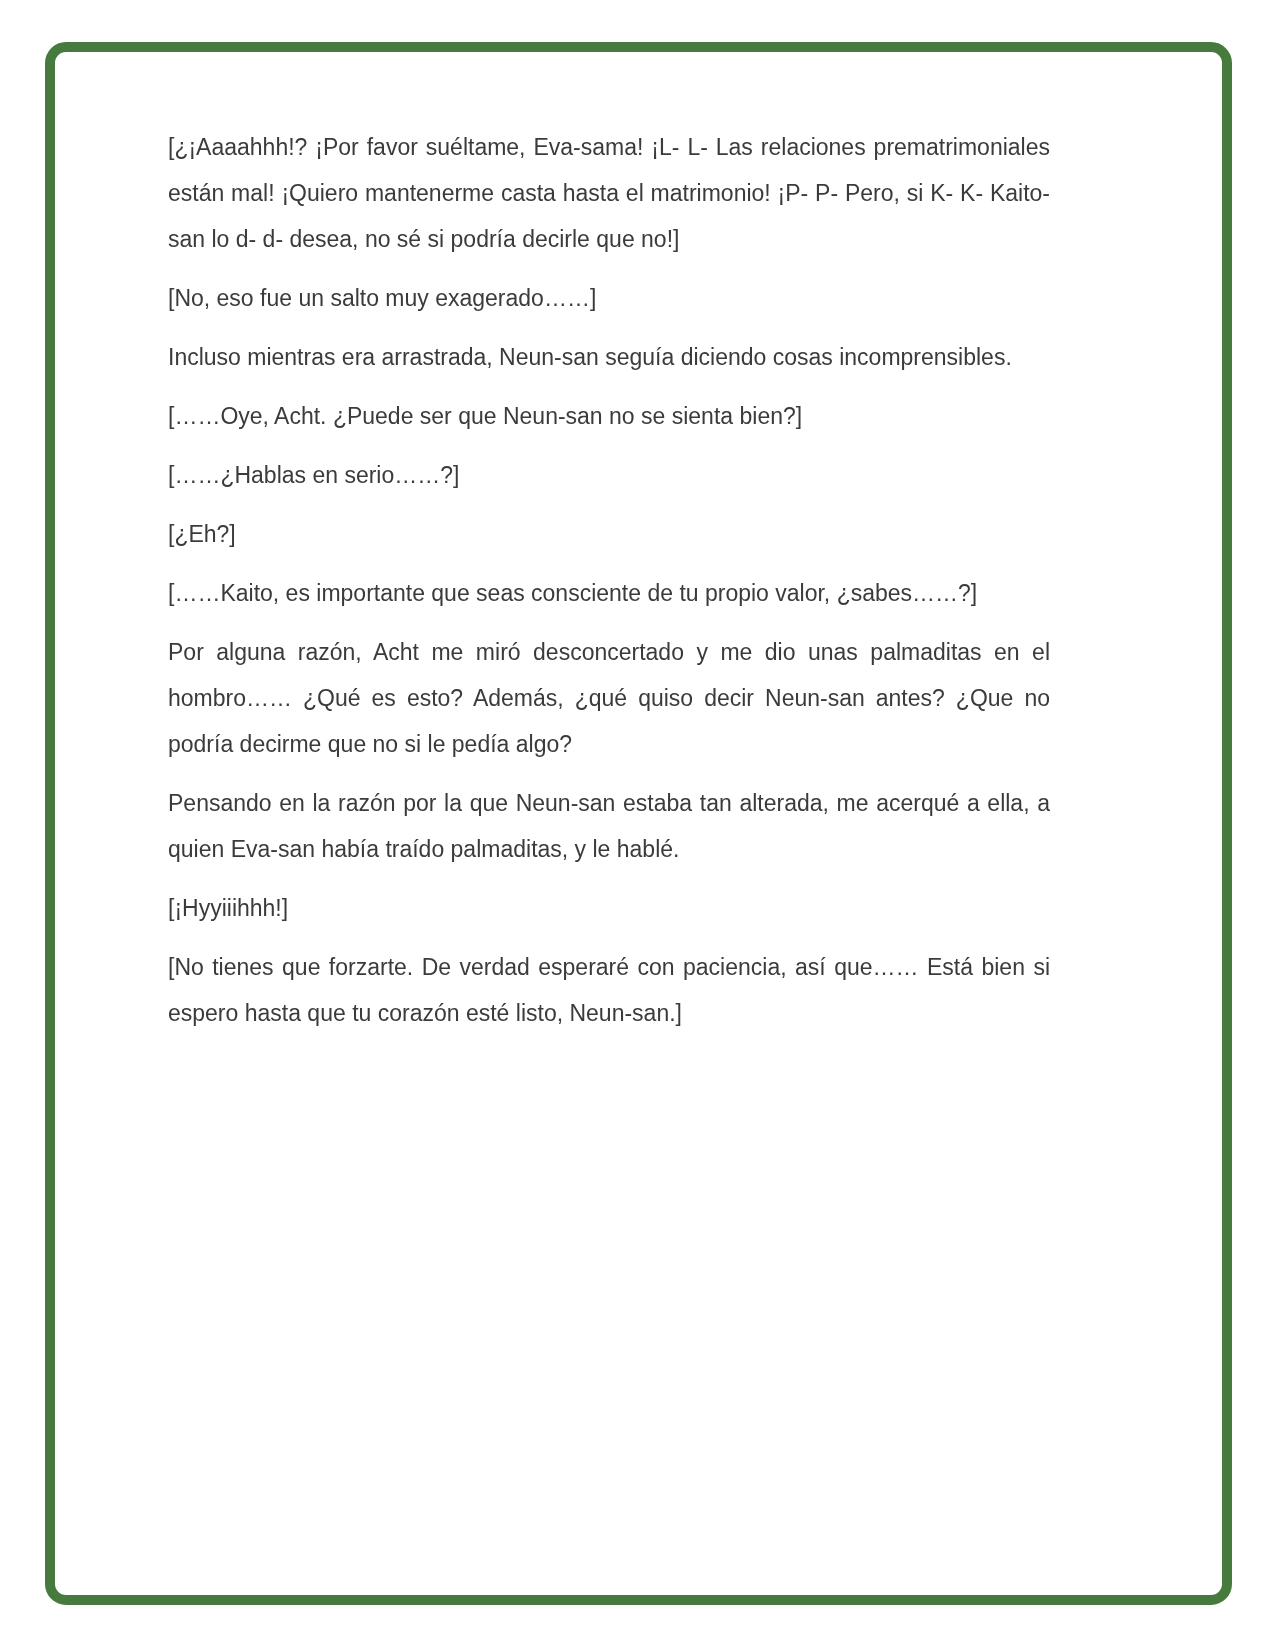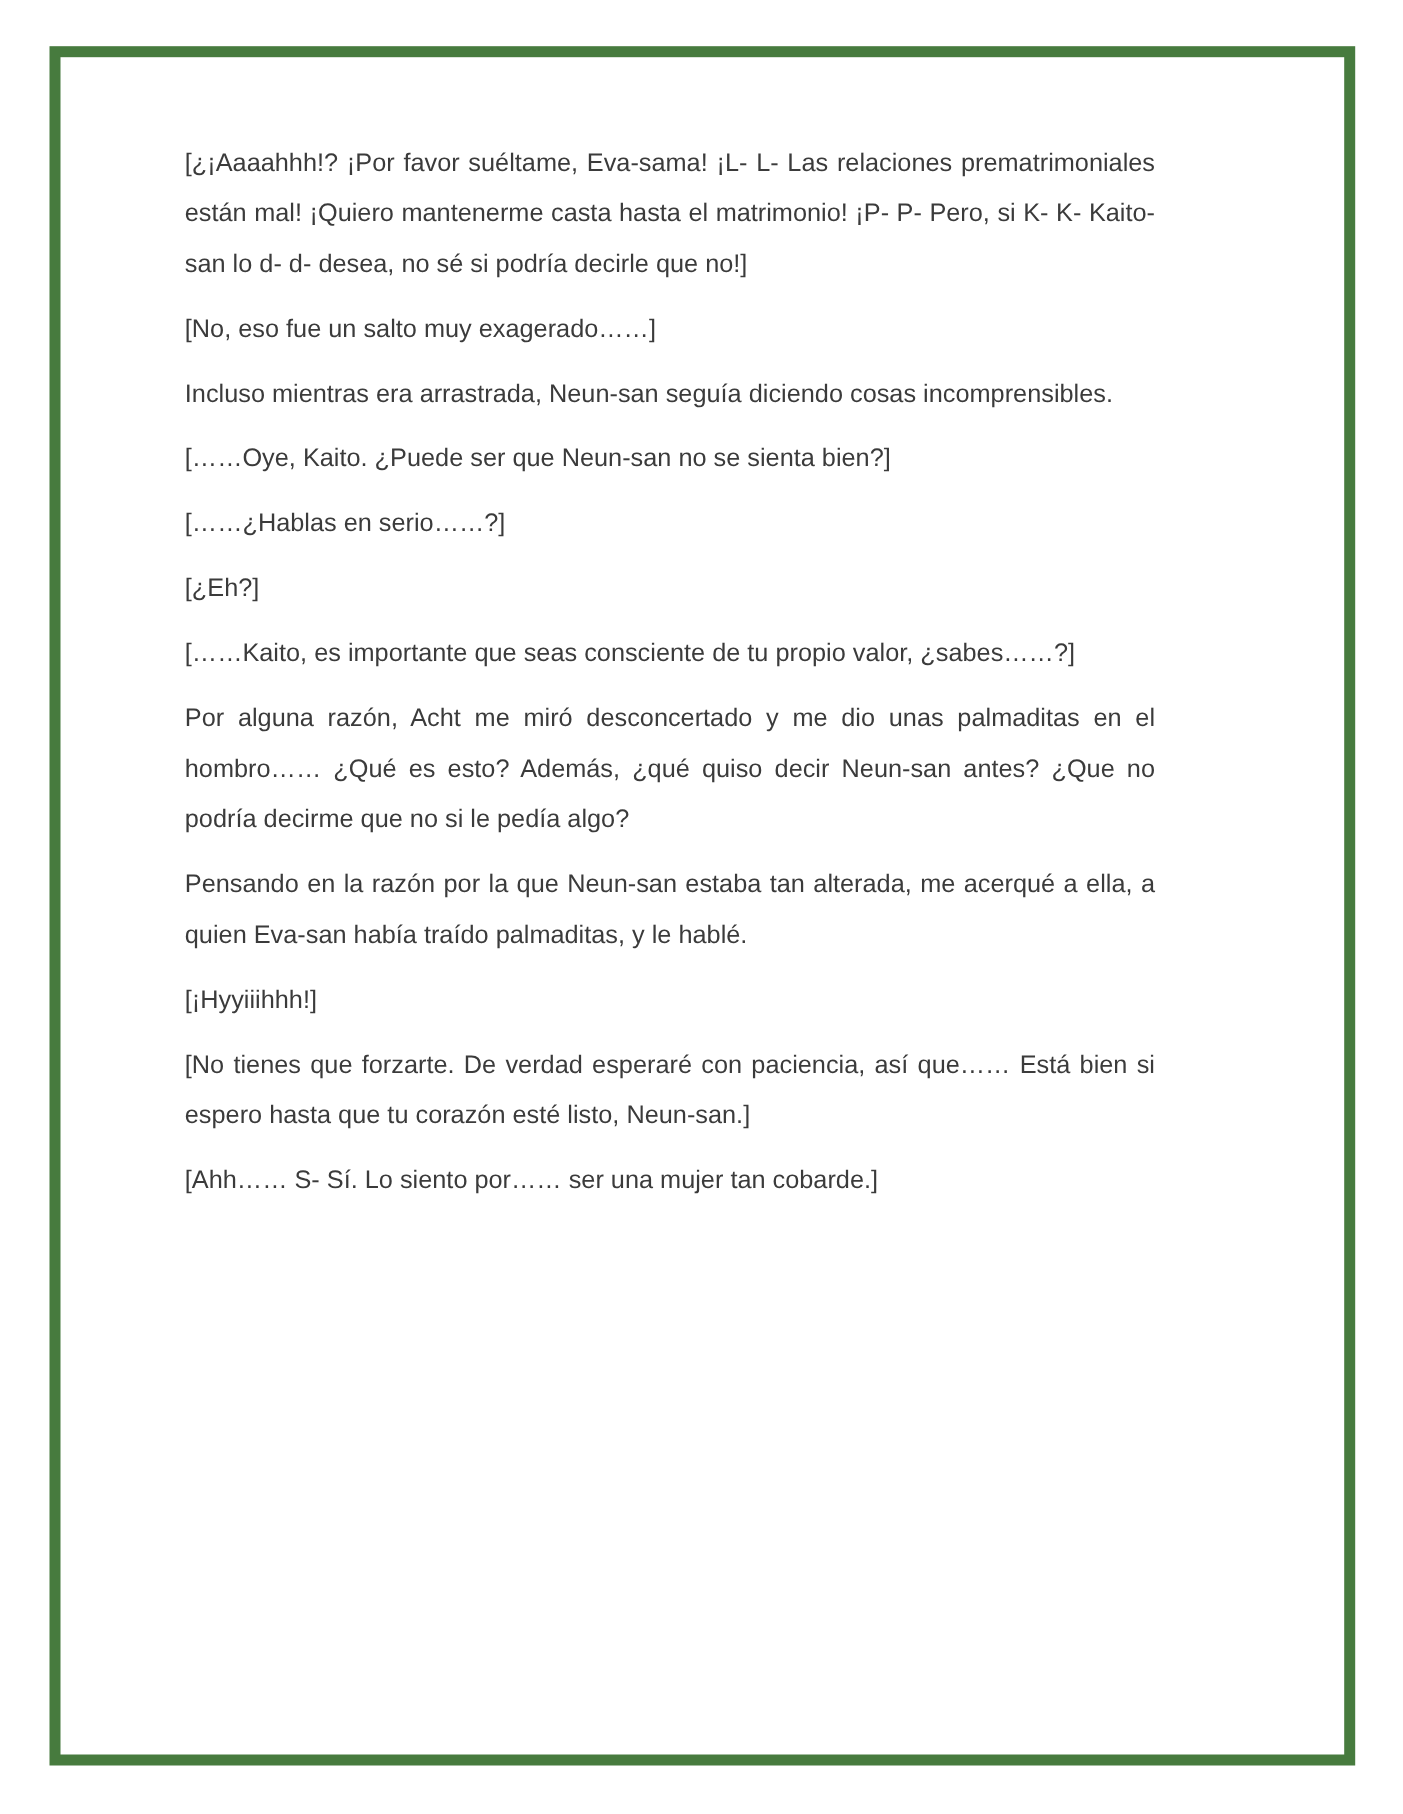--- a/index.html
+++ b/index.html
@@ -1,20 +1,20 @@
 <!DOCTYPE html>
 <html style="--border-color: #477b3e; --text-color: #3b3b3b; --page-bg: #ffffff;"><head>
 <meta charset="utf-8">
 <style>
   :root {
     --border-color: #477b3e;
     --text-color: #3b3b3b;
     --page-bg: #ffffff;
   }
-  * { box-sizing: border-box; }
+  * { box-sizing: border-box; border-radius: 21px; }
   html, body {
     margin: 0;
     padding: 0;
     background: var(--page-bg);
   }
   .viewport {
     width: 1275px;
     height: 1649px;
     background: var(--page-bg);
     padding: 42px 43px 44px 45px;
@@ -44,24 +44,23 @@
 </style>
 </head>
 <body>
 
 <div class="viewport">
   <div class="frame">
     <div class="content">
       <p class="para">[¿¡Aaaahhh!? ¡Por favor suéltame, Eva-sama! ¡L- L- Las relaciones prematrimoniales están mal! ¡Quiero mantenerme casta hasta el matrimonio! ¡P- P- Pero, si K- K- Kaito-san lo d- d- desea, no sé si podría decirle que no!]</p>
       <p class="para">[No, eso fue un salto muy exagerado……]</p>
       <p class="para">Incluso mientras era arrastrada, Neun-san seguía diciendo cosas incomprensibles.</p>
-      <p class="para">[……Oye, Kaito. ¿Puede ser que Neun-san no se sienta bien?]</p>
+      <p class="para">[……Oye, Acht. ¿Puede ser que Neun-san no se sienta bien?]</p>
       <p class="para">[……¿Hablas en serio……?]</p>
       <p class="para">[¿Eh?]</p>
       <p class="para">[……Kaito, es importante que seas consciente de tu propio valor, ¿sabes……?]</p>
       <p class="para">Por alguna razón, Acht me miró desconcertado y me dio unas palmaditas en el hombro…… ¿Qué es esto? Además, ¿qué quiso decir Neun-san antes? ¿Que no podría decirme que no si le pedía algo?</p>
       <p class="para">Pensando en la razón por la que Neun-san estaba tan alterada, me acerqué a ella, a quien Eva-san había traído palmaditas, y le hablé.</p>
       <p class="para">[¡Hyyiiihhh!]</p>
       <p class="para">[No tienes que forzarte. De verdad esperaré con paciencia, así que…… Está bien si espero hasta que tu corazón esté listo, Neun-san.]</p>
-      <p class="para">[Ahh…… S- Sí. Lo siento por…… ser una mujer tan cobarde.]</p>
     </div>
   </div>
 </div>
 
 </body></html>

